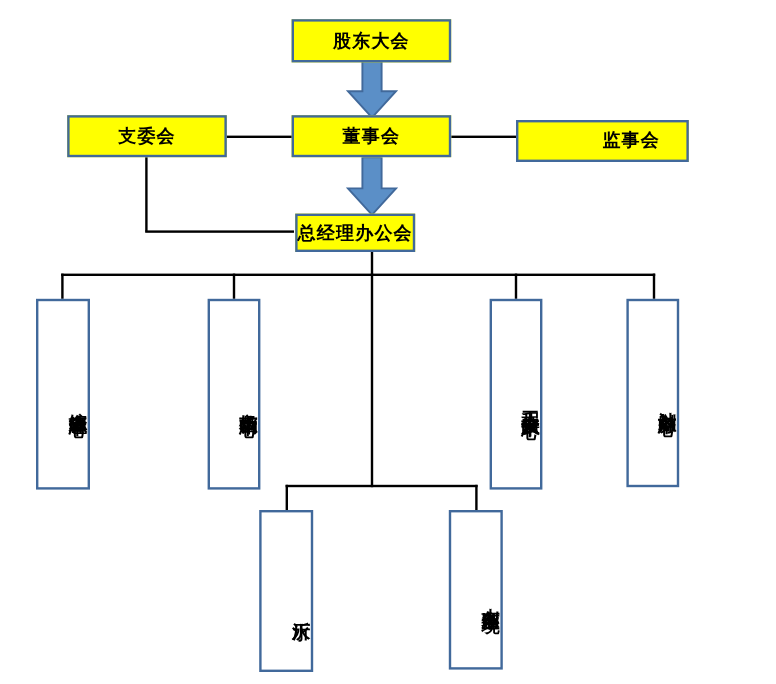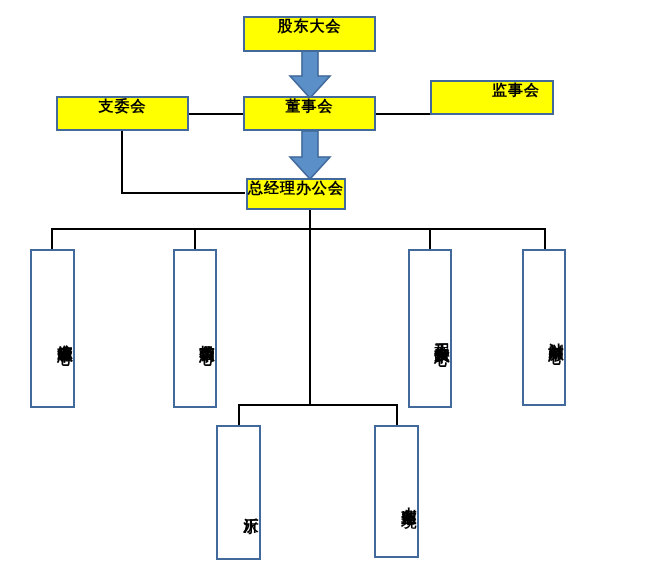--- a/index.html
+++ b/index.html
@@ -16,20 +16,21 @@
     height: 570px;
     background: #ffffff;
     overflow: hidden;
   }
 
   
   .box {
     position: absolute;
     box-sizing: border-box;
     display: flex;
+    align-items: center;
     justify-content: center;
     text-align: center;
     color: #000000;
     font-weight: bold;
     z-index: 5;
   }
   .box-top {
     background: #ffff00;
     border: 2px solid #41699b;
     font-size: 15px;
@@ -116,21 +117,21 @@
   </div>
 
   <div class="box box-top" style="left:243px; top:96px; width:133px; height:35px;">
     <span>董事会</span>
   </div>
 
   <div class="box box-top" style="left:56px; top:96px; width:133px; height:35px;">
     <span>支委会</span>
   </div>
 
-  <div class="box box-top" style="left:430px; top:80px; width:124px; height:35px;padding-left:48px;">
+  <div class="box box-top" style="left:430px; top:100px; width:144px; height:35px;padding-left:48px;">
     <span>监事会</span>
   </div>
 
   <div class="box box-top" style="left:246px; top:178px; width:100px; height:32px;">
     <span>总经理办公会</span>
   </div>
 
   <div class="box box-unit" style="left:30px; top:249px; width:45px; height:159px;">
     <span class="vtext">综合管理中心</span>
   </div>

